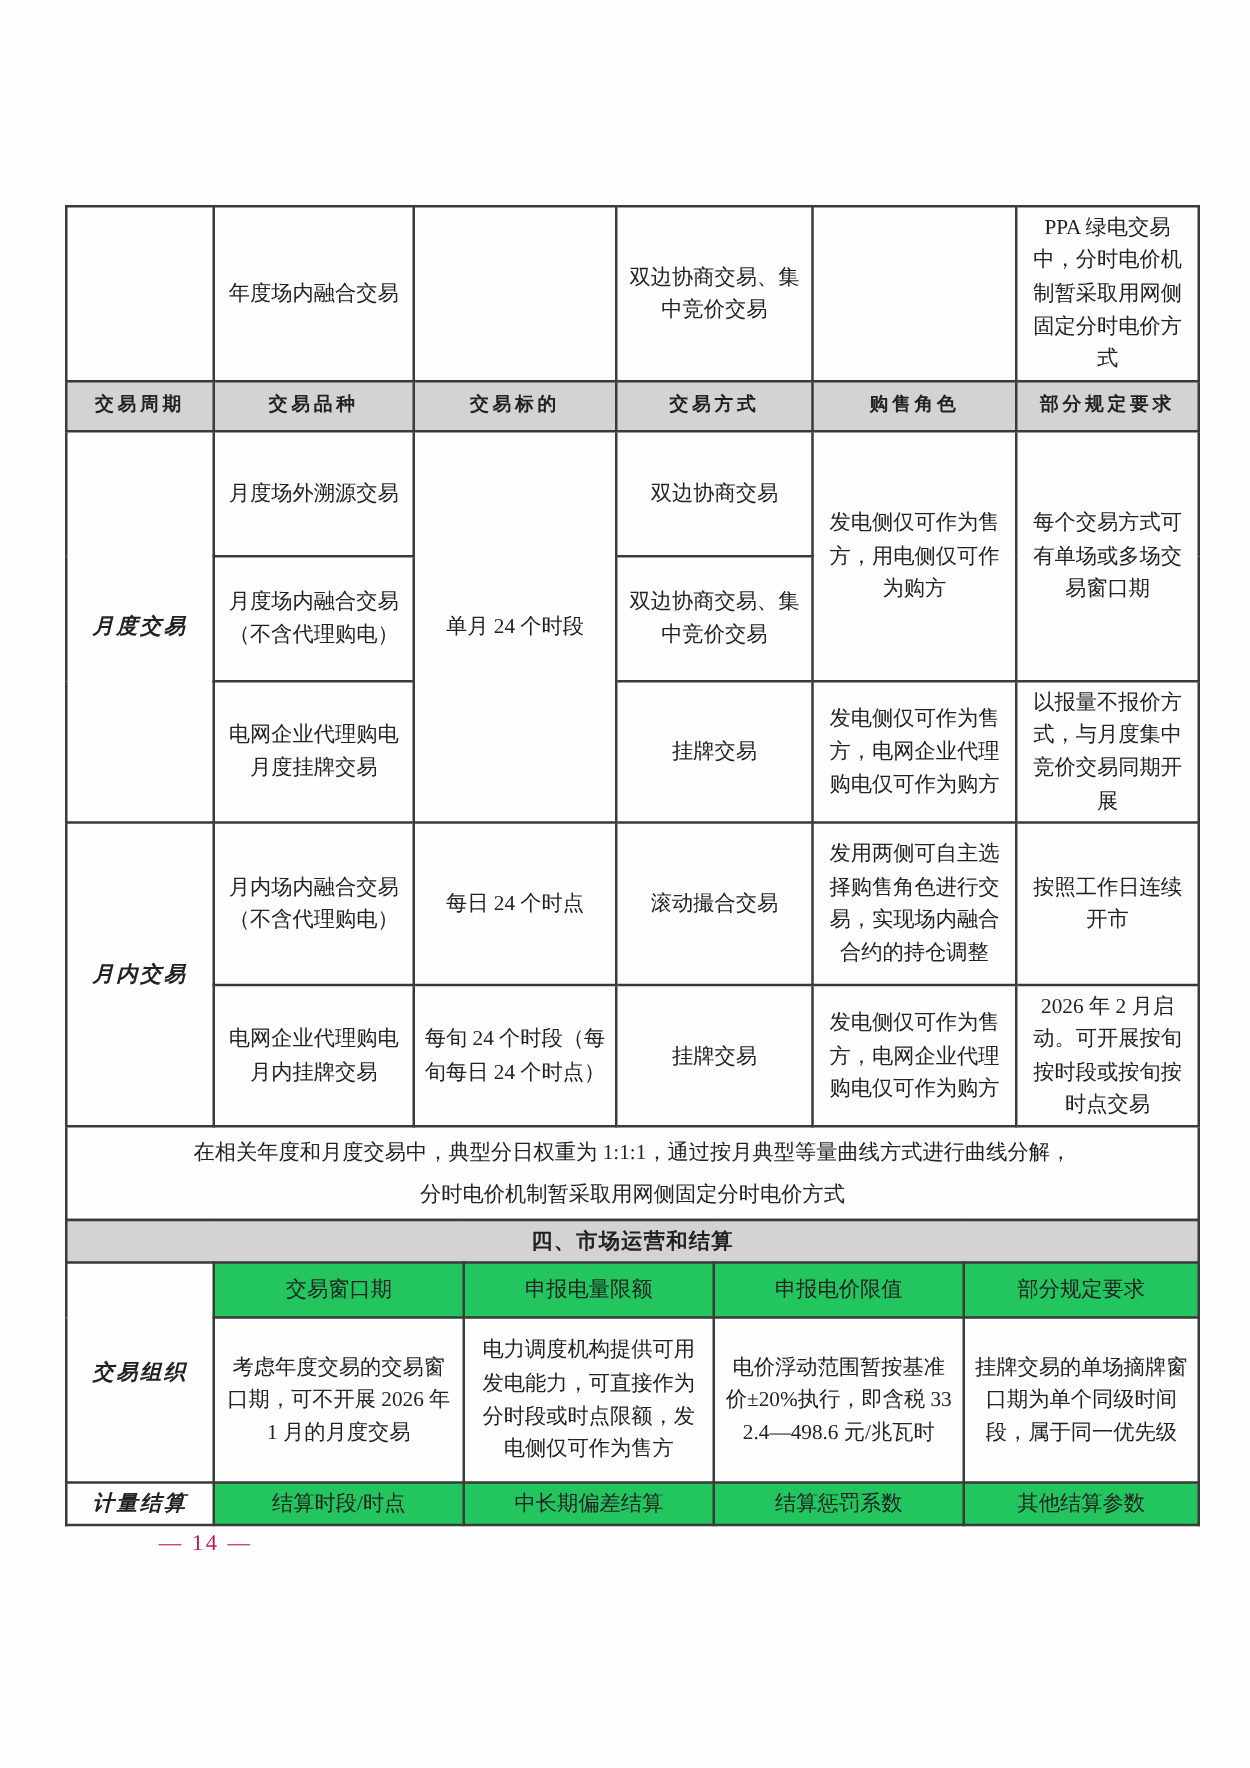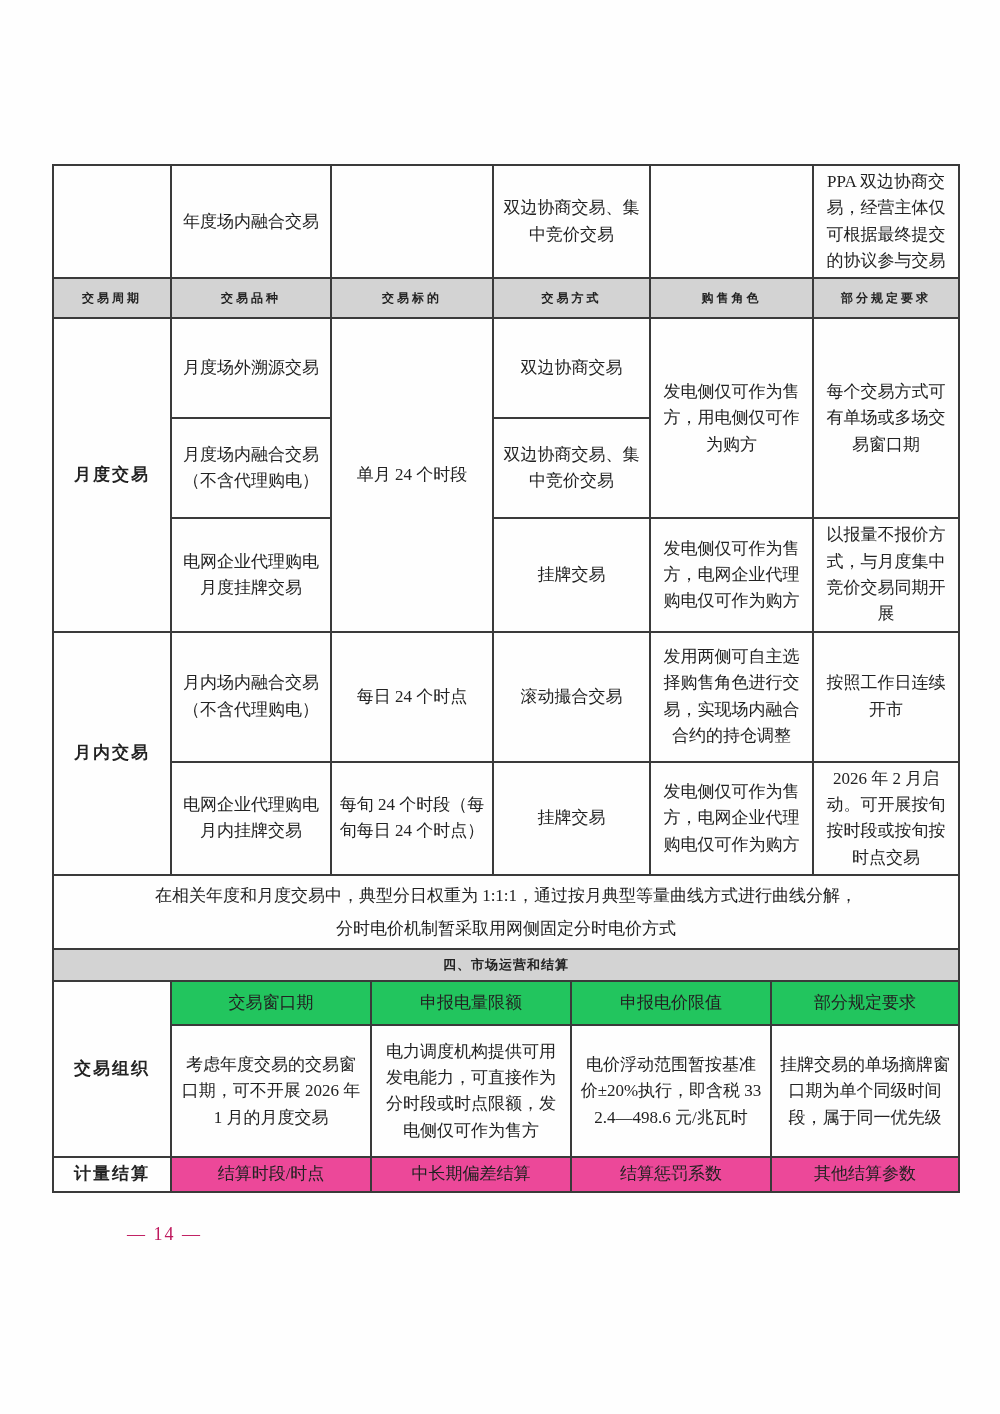--- a/index.html
+++ b/index.html
@@ -24,37 +24,38 @@
   td {
     border: 2px solid #3a3a3a;
     text-align: center;
     vertical-align: middle;
     font-size: 17px;
     line-height: 1.55;
     padding: 3px 7px;
     word-break: break-all;
   }
 
-  .gray { background: #ec4899; }
+  .gray { background: #22c55e; }
   .hdr td {
     background: #d3d3d3;
     font-weight: bold;
     letter-spacing: 3px;
-    font-size: 12px;
+    font-size: 15px;
   }
   .rowlabel {
     font-weight: bold;
     letter-spacing: 2px;
     font-size: 17px;
+    font-style: italic;
   }
   .sec-title {
     background: #d3d3d3;
     font-weight: bold;
     letter-spacing: 1px;
-    font-size: 13px;
+    font-size: 17px;
     margin-top: 38px;
   }
   .subhdr { background: #22c55e; }
 
   
   tr.r-carry  { height: 100px; }
   tr.hdr      { height: 40px;  }
   tr.r-m      { height: 100px; }
   tr.r-i1     { height: 130px; }
   tr.r-i2     { height: 100px; }
@@ -92,21 +93,21 @@
           <col style="width:163px">
           <col style="width:146px">
       </colgroup>
       <tbody>
         <tr class="r-carry">
           <td></td>
           <td>年度场内融合交易</td>
           <td></td>
           <td>双边协商交易、集中竞价交易</td>
           <td></td>
-          <td>PPA 双边协商交易，经营主体仅可根据最终提交的协议参与交易</td>
+          <td>PPA 绿电交易中，分时电价机制暂采取用网侧固定分时电价方式</td>
         </tr>
 
         <tr class="hdr">
           <td>交易周期</td>
           <td>交易品种</td>
           <td>交易标的</td>
           <td>交易方式</td>
           <td>购售角色</td>
           <td>部分规定要求</td>
         </tr>

